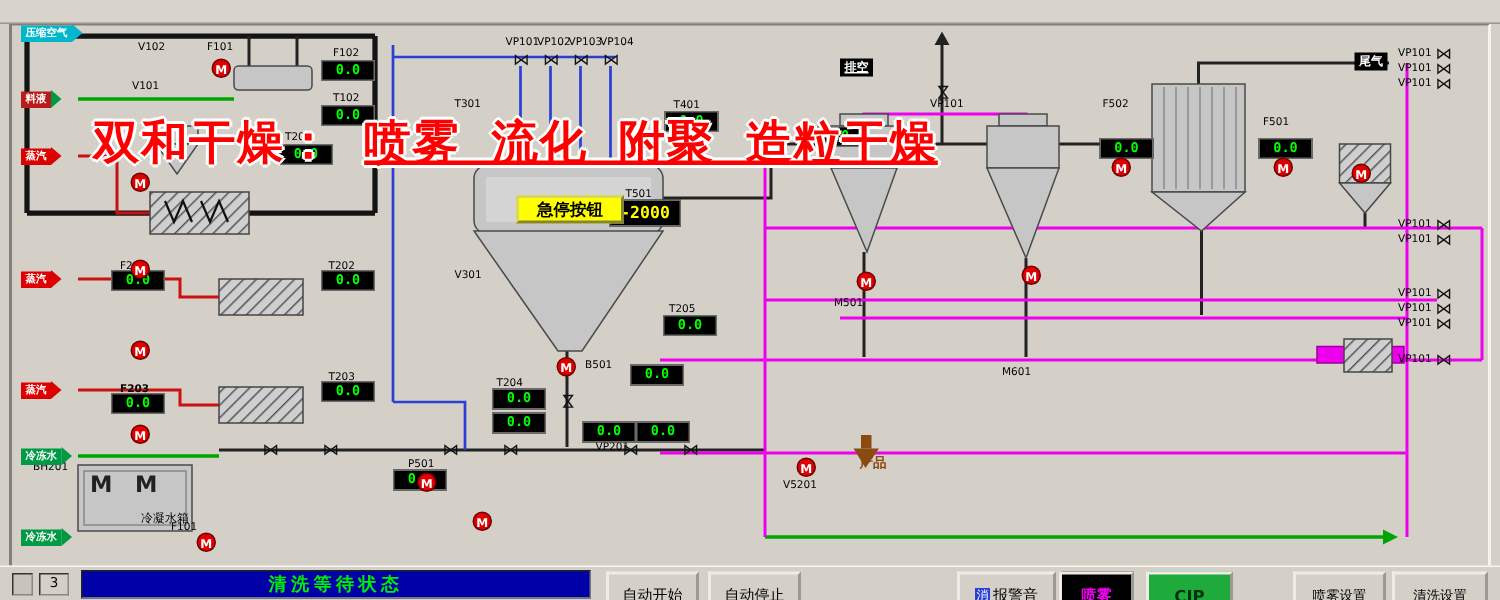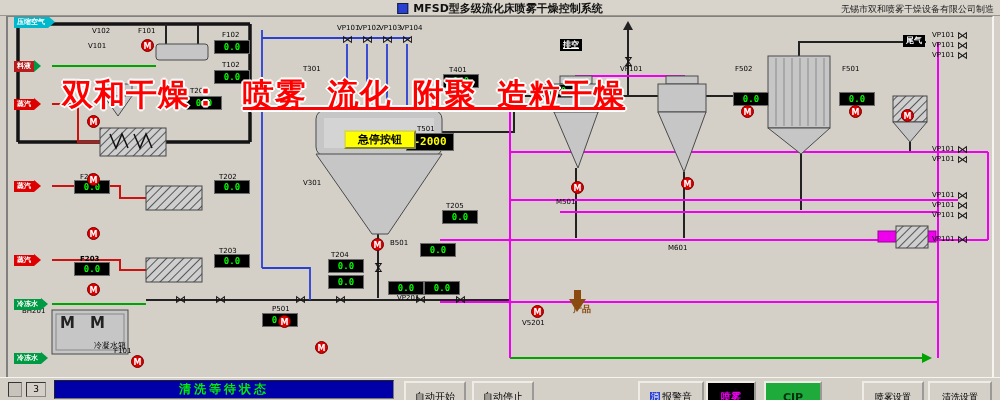--- a/index.html
+++ b/index.html
@@ -173,21 +173,21 @@
         <div class="feed" style="left: 14px; top: 298px;">
           <span class="feedbox" style="background: rgb(0, 153, 68);">冷冻水</span>
           <span class="feedtri" style="border-left-color: rgb(0, 153, 68);"></span>
         </div>
         <div class="feed" style="left: 14px; top: 352px;">
           <span class="feedbox" style="background: rgb(0, 153, 68);">冷冻水</span>
           <span class="feedtri" style="border-left-color: rgb(0, 153, 68);"></span>
         </div>
         <div class="lbl" style="left: 92px; top: 28px;">V102</div>
         <div class="lbl" style="left: 138px; top: 28px;">F101</div>
-        <div class="lbl" style="left: 88px; top: 43px;">V101</div>
+        <div class="lbl" style="left: 88px; top: 54px;">V101</div>
         <div class="lbl" style="left: 222px; top: 32px;">F102</div>
         <div class="lbl" style="left: 222px; top: 62px;">T102</div>
         <div class="lbl" style="left: 190px; top: 88px;">T201</div>
         <div class="lbl" style="left: 303px; top: 66px;">T301</div>
         <div class="lbl" style="left: 449px; top: 67px;">T401</div>
         <div class="lbl" style="left: 417px; top: 126px;">T501</div>
         <div class="lbl" style="left: 337px; top: 25px;">VP101</div>
         <div class="lbl" style="left: 358px; top: 25px;">VP102</div>
         <div class="lbl" style="left: 379px; top: 25px;">VP103</div>
         <div class="lbl" style="left: 400px; top: 25px;">VP104</div>
@@ -196,21 +196,21 @@
         <div class="lbl" style="left: 80px; top: 256px; font-weight: bold;">F203</div>
         <div class="lbl" style="left: 219px; top: 248px;">T203</div>
         <div class="lbl" style="left: 303px; top: 180px;">V301</div>
         <div class="lbl" style="left: 331px; top: 252px;">T204</div>
         <div class="lbl" style="left: 446px; top: 203px;">T205</div>
         <div class="lbl" style="left: 390px; top: 240px;">B501</div>
         <div class="lbl" style="left: 397px; top: 295px;">VP201</div>
         <div class="lbl" style="left: 556px; top: 199px;">M501</div>
         <div class="lbl" style="left: 668px; top: 197px; margin-top: 48px;">M601</div>
         <div class="lbl" style="left: 735px; top: 66px;">F502</div>
-        <div class="lbl" style="left: 842px; top: 66px;">F501</div>
+        <div class="lbl" style="left: 842px; top: 78px;">F501</div>
         <div class="lbl" style="left: 272px; top: 306px; text-align: center;">P501</div>
         <div class="lbl" style="left: 522px; top: 320px;">V5201</div>
         <div class="lbl" style="left: 22px; top: 308px;">BH201</div>
         <div class="lbl" style="left: 94px; top: 342px; font-size: 8px;">冷凝水箱</div>
         <div class="lbl" style="left: 114px; top: 348px;">F101</div>
         <div class="lbl" style="left: 573px; top: 305px; color: rgb(138, 74, 16); font-size: 9px; font-weight: bold;">产品</div>
         <div class="lbl" style="left: 60px; top: 316px; color: rgb(34, 34, 34); font-size: 15px; font-weight: bold;">M</div>
         <div class="lbl" style="left: 90px; top: 316px; color: rgb(34, 34, 34); font-size: 15px; font-weight: bold;">M</div>
         <div class="lbl" style="left: 620px; top: 66px;">VP101</div>
         <div class="lbl" style="left: 932px; top: 32px;">VP101</div>
@@ -285,25 +285,20 @@
 
     <div class="watermark">
       <span>双和干燥：</span>
       <span class="u">喷雾 流化 附聚 造粒干燥</span>
     </div>
 
     <div class="frame"></div>
   </div>
 
   <div class="titlebar">
-    <div class="title">
-      <span class="appicon"></span>
-      <span>MFSD型多级流化床喷雾干燥控制系统</span>
-    </div>
-    <div class="manufacturer">无锡市双和喷雾干燥设备有限公司制造</div>
   </div>
 
   <div class="bottombar">
     <div class="grip"></div>
     <div class="counter">3</div>
     <div class="statusbar">清洗等待状态</div>
     <div id="btnrow">
         <div class="btn standard" style="left: 404px; width: 62px;">
           <span>自动开始</span>
         </div>

